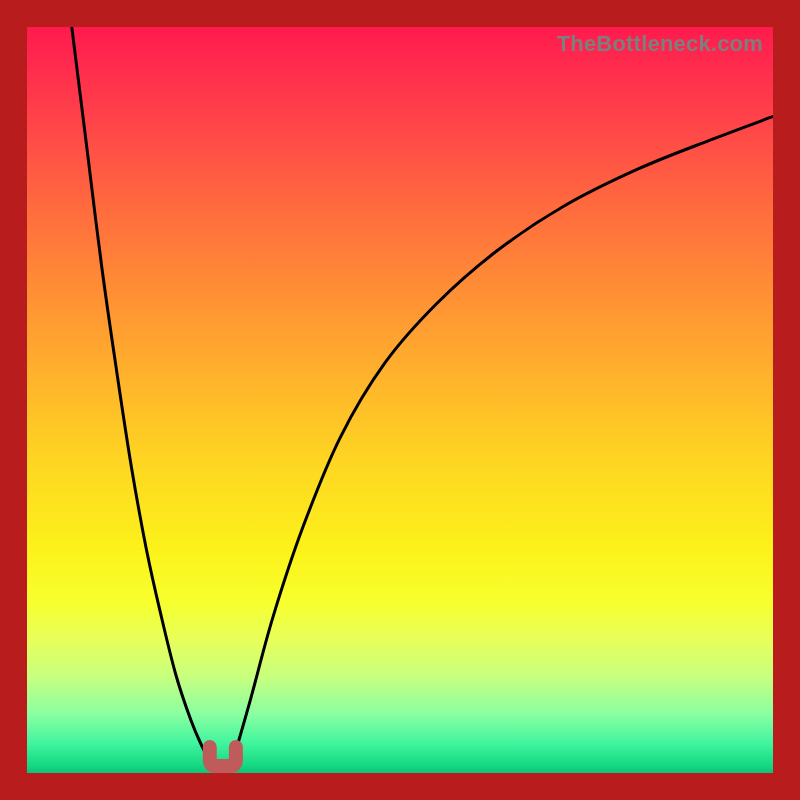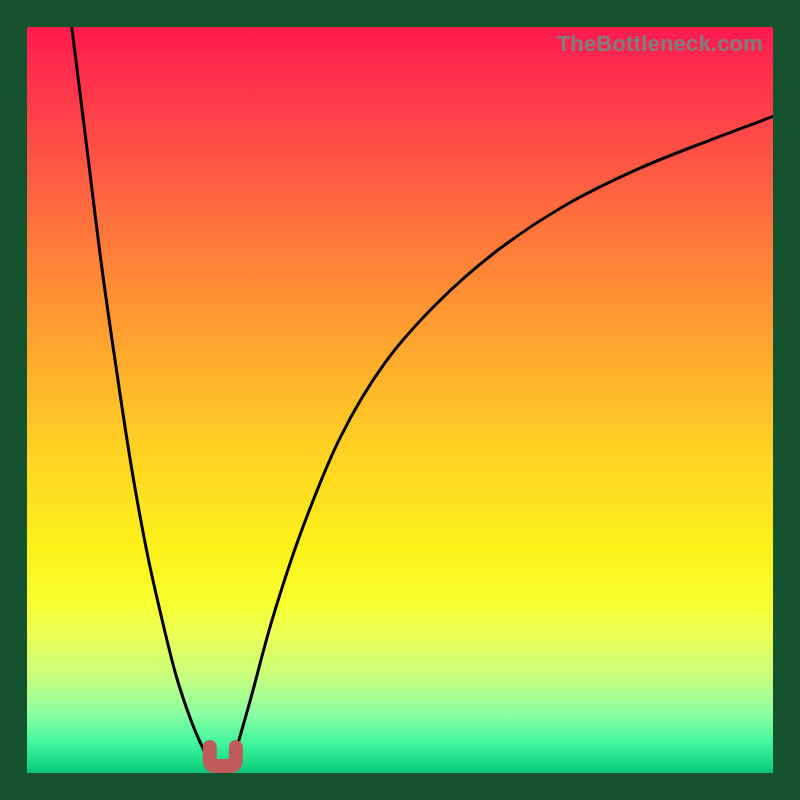--- a/index.html
+++ b/index.html
@@ -7,21 +7,21 @@
     padding: 0;
     width: 800px;
     height: 800px;
     overflow: hidden;
     background: #000;
   }
   .frame {
     position: relative;
     width: 800px;
     height: 800px;
-    background: #14532d;
+    background: #b91c1c;
   }
   .plot-area {
     position: absolute;
     left: 27px;
     top: 27px;
     width: 746px;
     height: 746px;
     background: linear-gradient(
       to bottom,
       #ff1a4d 0%,

